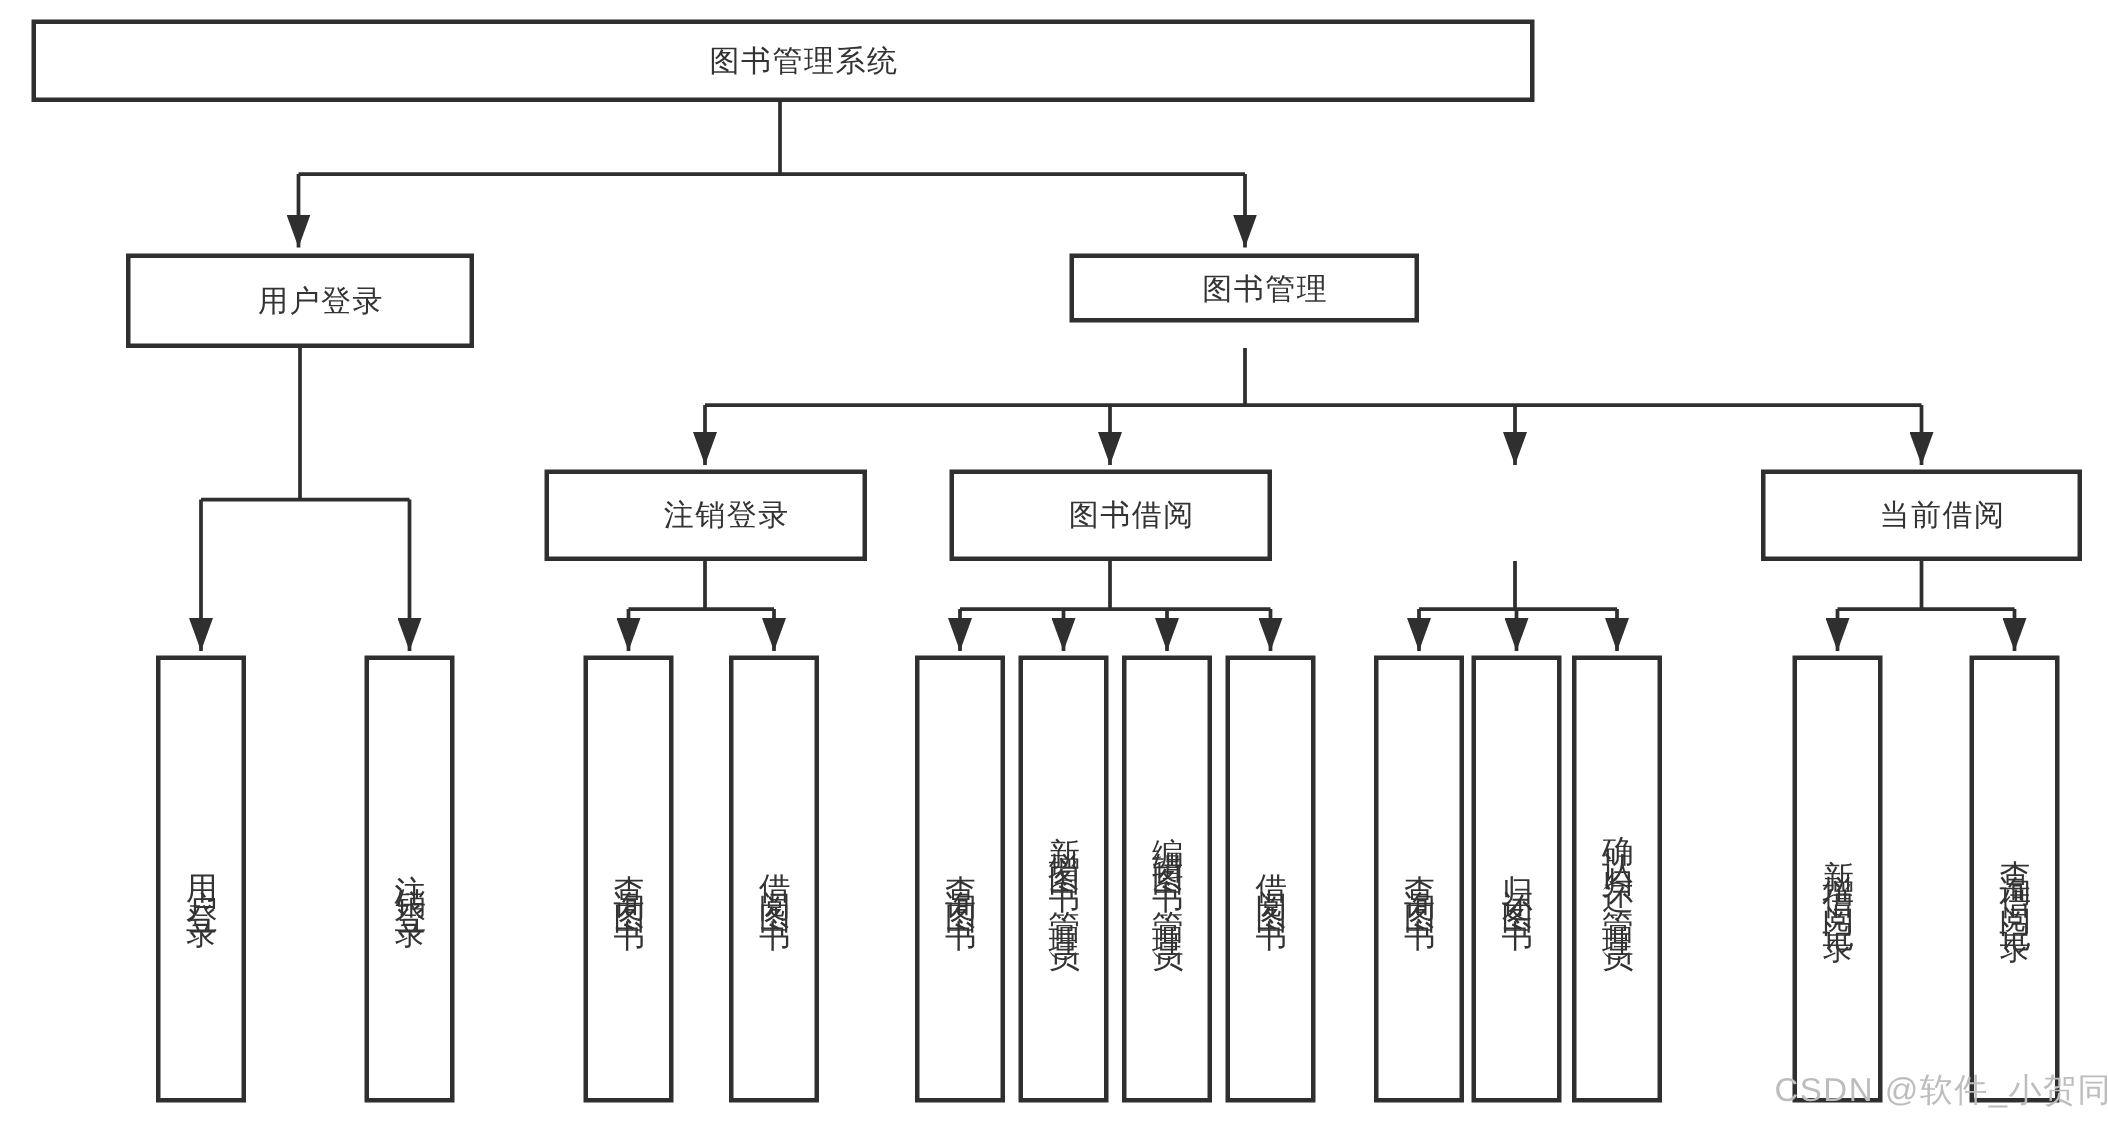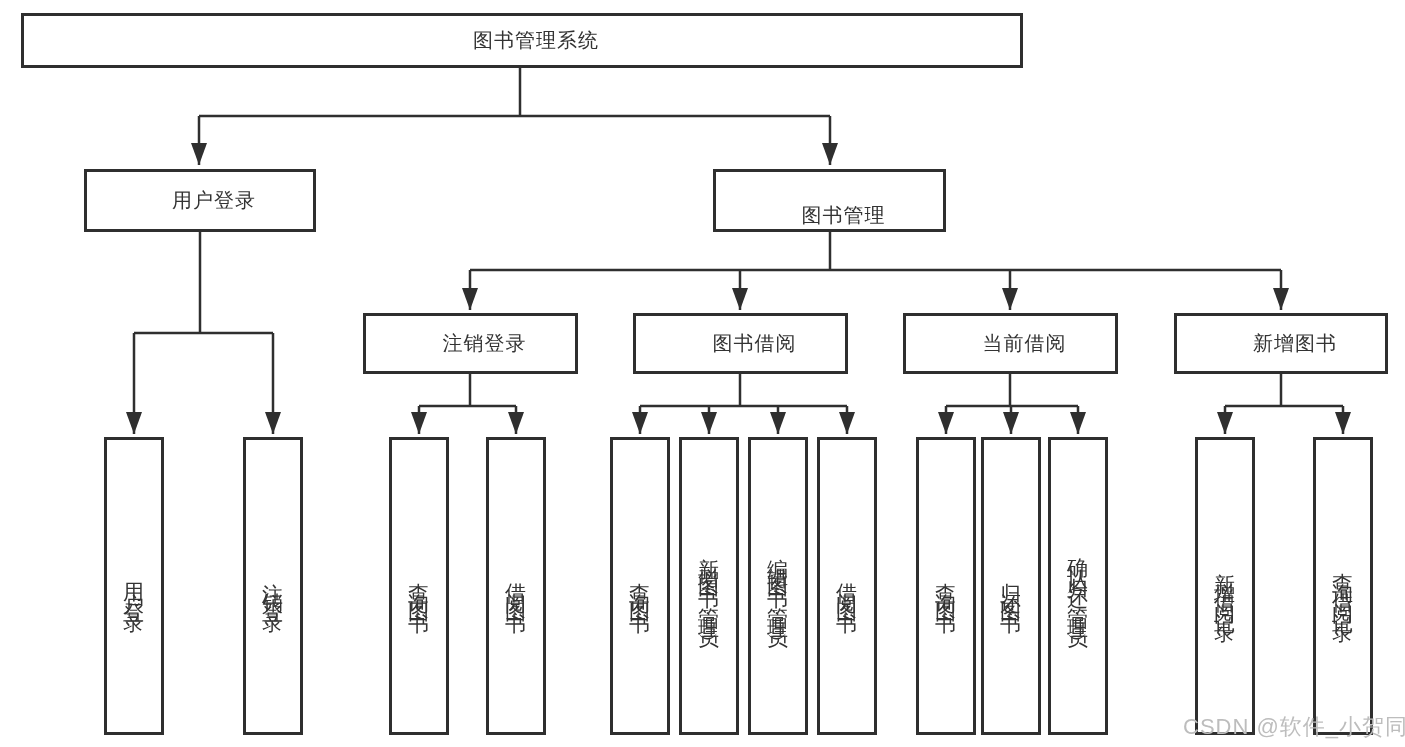--- a/index.html
+++ b/index.html
@@ -117,35 +117,32 @@
     </g>
   </svg>
 
   <div class="node" style="left:21px; top:13px; width:1002px; height:55px;">
     <span>图书管理系统</span>
   </div>
 
   <div class="node" style="left:84px; top:169px; width:232px; height:63px;">
     <span>用户登录</span>
   </div>
-  <div class="node" style="left:713px; top:169px; width:233px; height:63px;align-items:flex-end;">
+  <div class="node" style="left:713px; top:169px; width:233px; height:46px;">
     <span>图书管理</span>
   </div>
 
   <div class="node" style="left:363px; top:313px; width:215px; height:61px;">
     <span>注销登录</span>
   </div>
   <div class="node" style="left:633px; top:313px; width:215px; height:61px;">
     <span>图书借阅</span>
   </div>
-  <div class="node" style="left:903px; top:313px; width:215px; height:61px;">
+  <div class="node" style="left:1174px; top:313px; width:214px; height:61px;">
     <span>当前借阅</span>
-  </div>
-  <div class="node" style="left:1174px; top:313px; width:214px; height:61px;">
-    <span>新增图书</span>
   </div>
 
   <div class="leaf" style="left:104px;">
     <span>用户登录</span>
   </div>
   <div class="leaf" style="left:243px;">
     <span>注销登录</span>
   </div>
 
   <div class="leaf" style="left:389px;">

